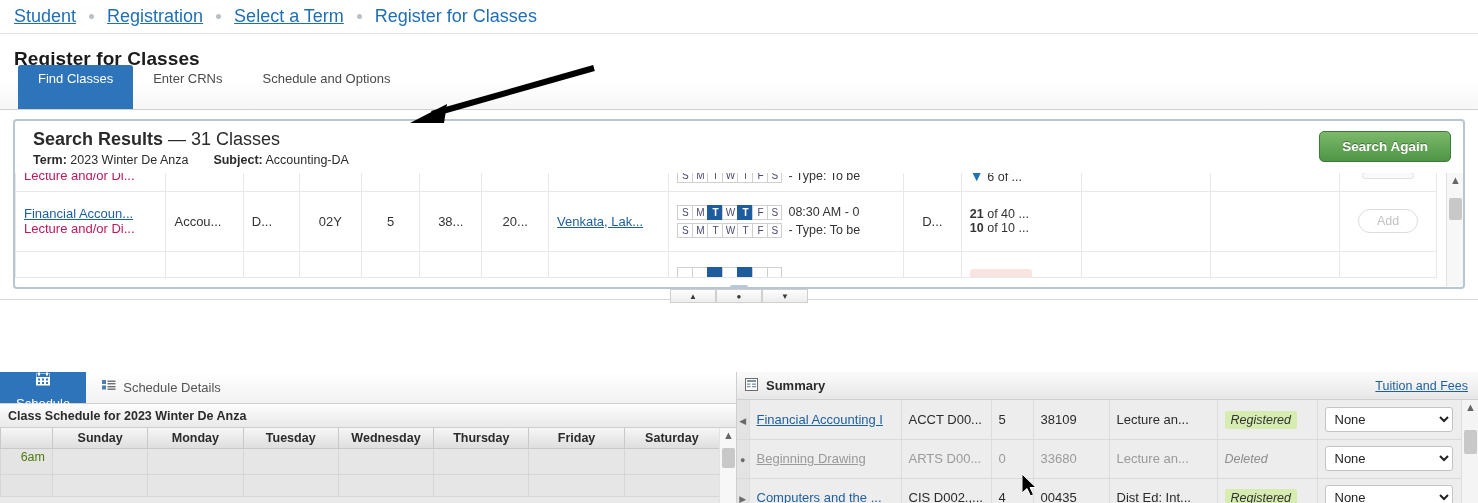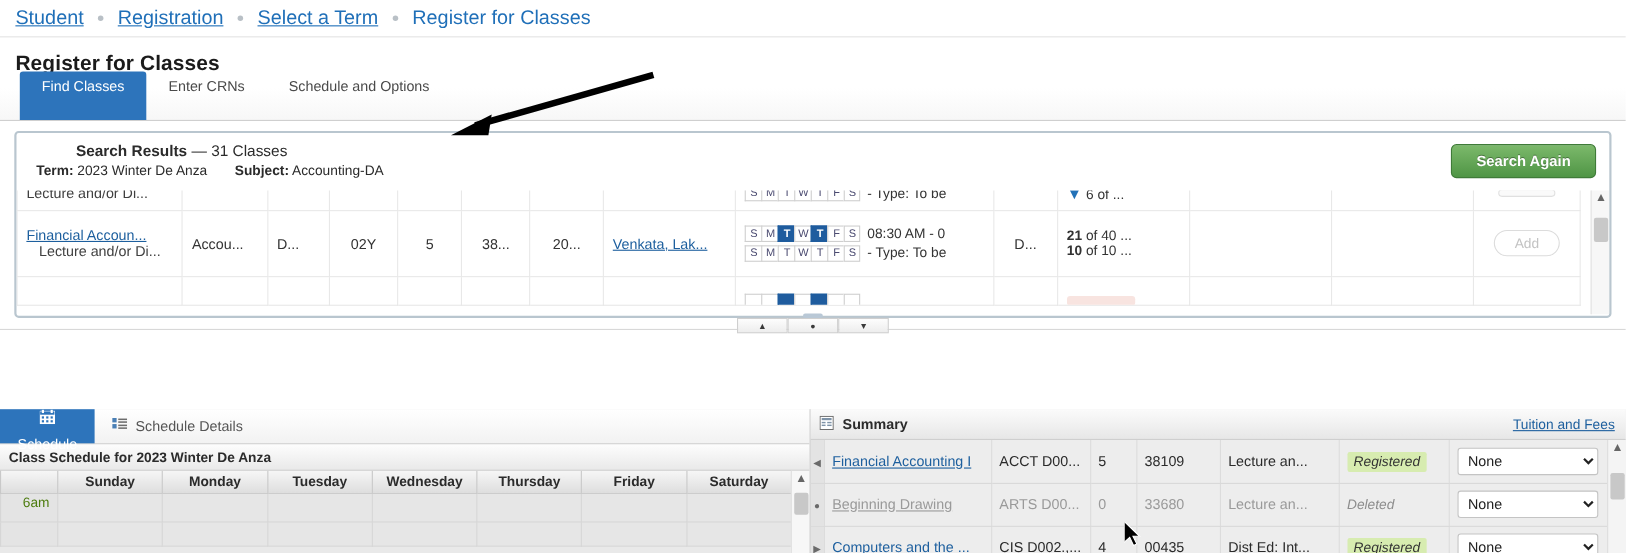--- a/index.html
+++ b/index.html
@@ -65,21 +65,21 @@
     background: #fff;
     position: relative;
     height: 170px;
     overflow: hidden;
   }
   .results-head {
     display: flex; align-items: flex-start; justify-content: space-between;
     padding: 8px 10px 4px 18px;
     height: 52px;
   }
-  .rh-line1 { font-size: 14px; color: #2b2b2b; margin-bottom: 3px; margin-left: 36px; }
+  .rh-line1 { font-size: 18px; color: #2b2b2b; margin-bottom: 3px; }
   .rh-line1 b { font-weight: bold; }
   .rh-line2 { font-size: 12.5px; color: #2b2b2b; }
   .rh-line2 b { font-weight: bold; }
   .rh-gap { display: inline-block; width: 18px; }
   .search-again {
     background: linear-gradient(#7cb96b, #4f9545);
     border: 1px solid #3f7b38;
     border-radius: 5px;
     color: #fff; font-weight: bold; font-size: 13.5px;
     padding: 7px 22px;
@@ -97,21 +97,21 @@
     border-top: none;
     padding: 0 8px;
     font-size: 13px;
     color: #333;
     vertical-align: middle;
     overflow: hidden; white-space: nowrap;
   }
   tr.rt-row { height: 60px; }
   .cell-center { text-align: center; margin-top: 13px; }
   .lnk { color: #1d5f9e; text-decoration: underline; cursor: pointer; }
-  .subtle { color: #404040; text-align: center; }
+  .subtle { color: #be185d; }
   .mtg { display: flex; align-items: center; gap: 6px; }
   .dayrow { display: flex; }
   .day {
     width: 15px; height: 15px; line-height: 14px;
     text-align: center; font-size: 10px;
     border: 1px solid #cfcfcf; border-right: none;
     color: #4a4a70; background: #fff;
   }
   .day:last-child { border-right: 1px solid #cfcfcf; }
   .day.on { background: #1f5c9e; color: #fff; border-color: #1f5c9e; font-weight: bold; }

